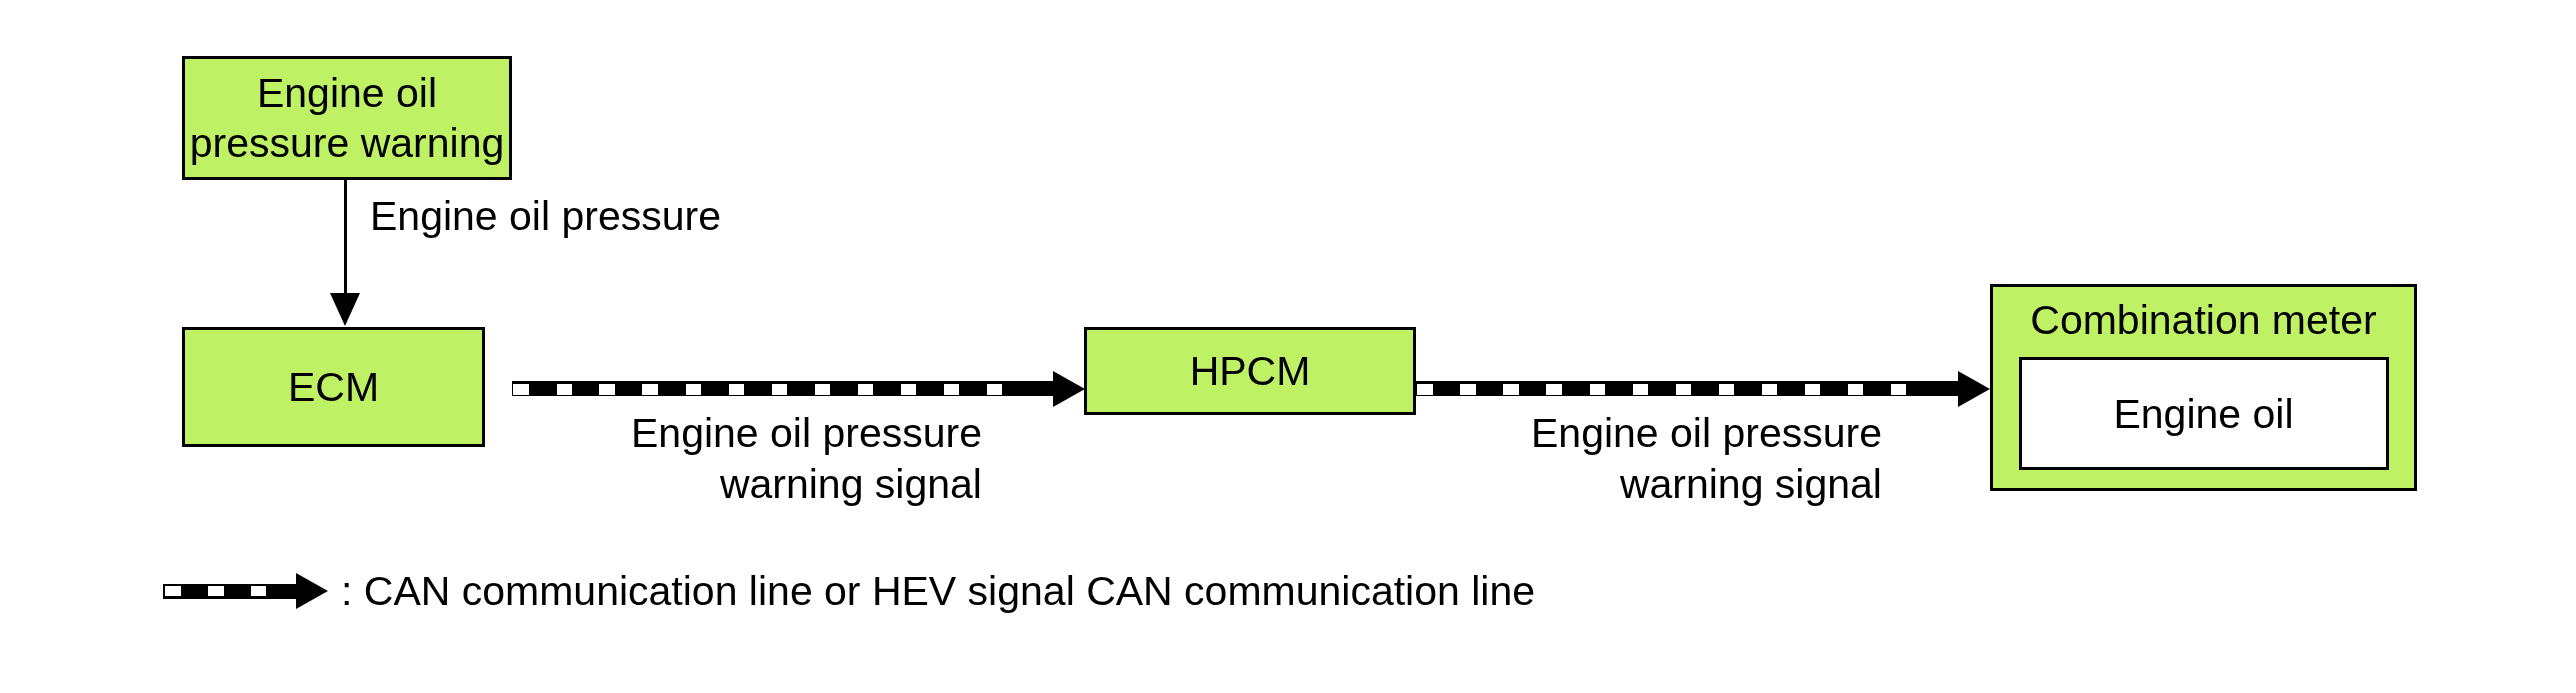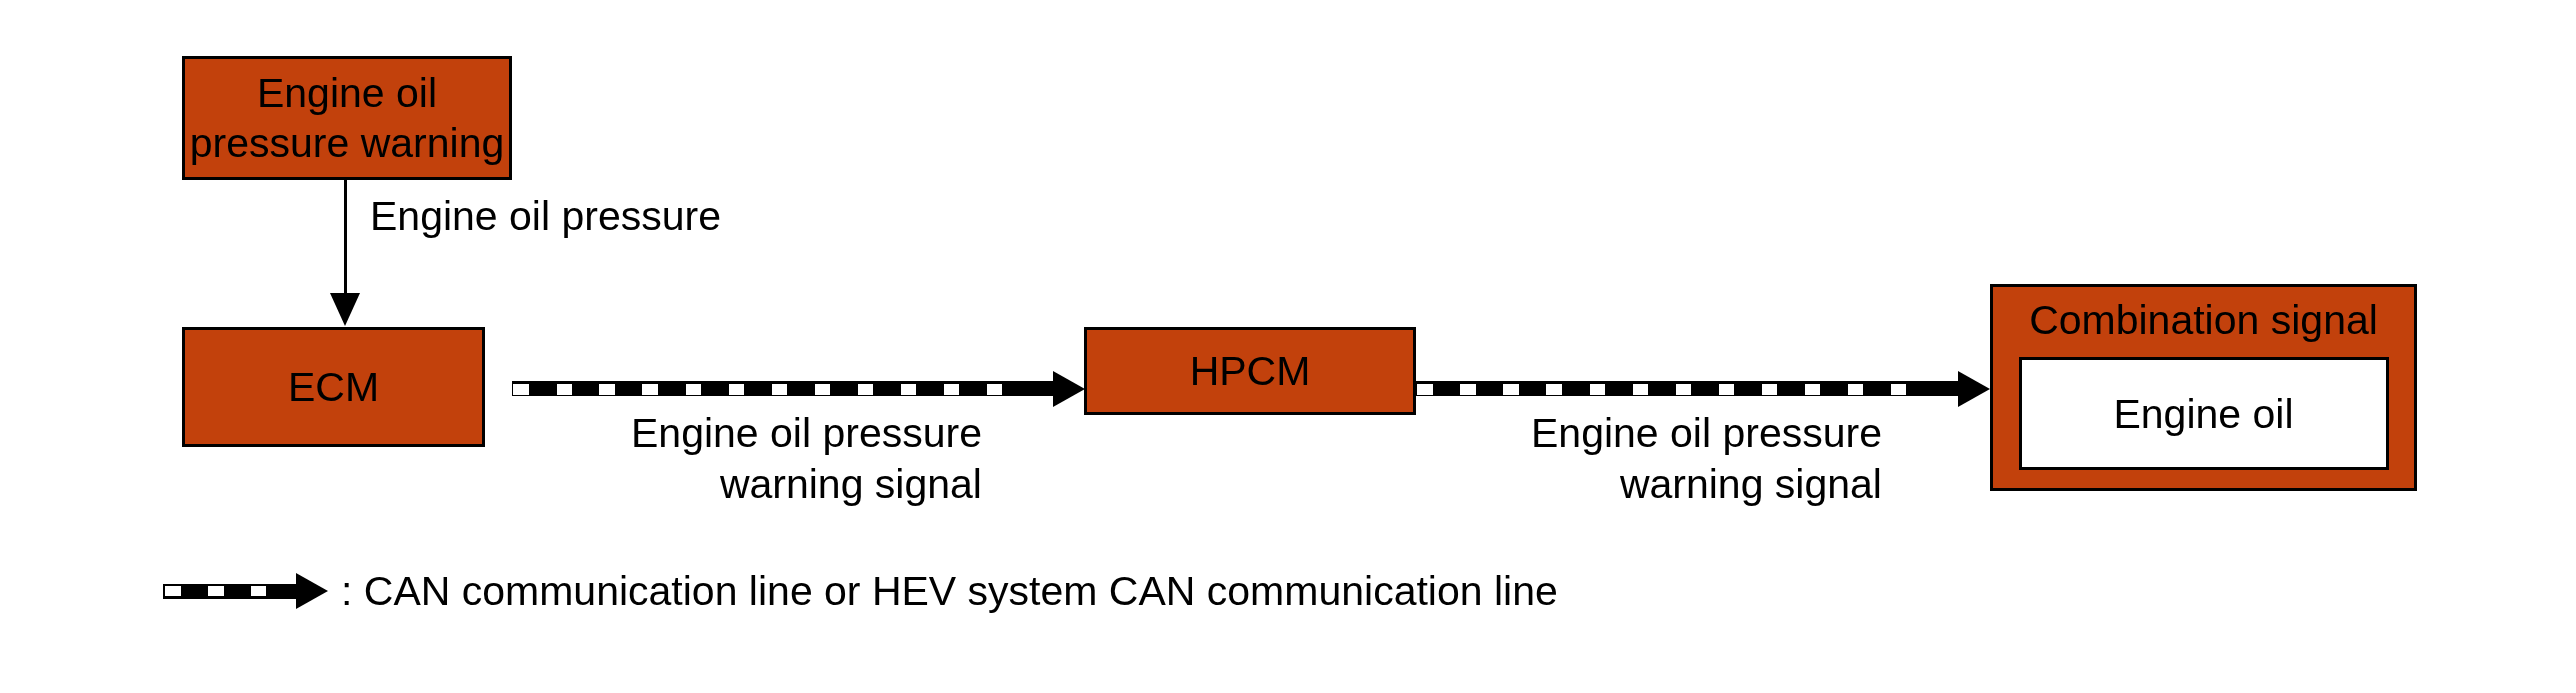--- a/index.html
+++ b/index.html
@@ -12,21 +12,21 @@
     width: 2576px;
     height: 693px;
     background: #ffffff;
     font-family: "Liberation Sans", sans-serif;
     color: #000000;
     overflow: hidden;
   }
   .box {
     position: absolute;
     border: 3.2px solid #000000;
-    background: #c2410c;
+    background: #bef264;
     display: flex;
     flex-direction: column;
     align-items: center;
     justify-content: center;
     text-align: center;
     font-size: 41px;
     line-height: 50px;
     box-sizing: border-box;
   }
   .edge-label {
@@ -167,24 +167,24 @@
 
   <div class="can-shaft" style="left:1416px; top:381px; width:543px;"></div>
   <div class="can-head" style="left:1958px; top:371px;"></div>
 
   <div class="edge-label" style="left:1531px; top:408px;">
     <div>Engine oil pressure</div>
     <div>warning signal</div>
   </div>
 
   <div class="box" style="left:1990px; top:284px; width:427px; height:207px; display:block;">
-    <div class="meter-title">Combination signal</div>
+    <div class="meter-title">Combination meter</div>
     <div class="inner-box">
       <div>Engine oil</div>
     </div>
   </div>
 
   <div class="legend-shaft"></div>
   <div class="legend-head"></div>
-  <div class="legend-text">: CAN communication line or HEV system CAN communication line</div>
+  <div class="legend-text">: CAN communication line or HEV signal CAN communication line</div>
 
 </div>
 
 
 </body></html>

